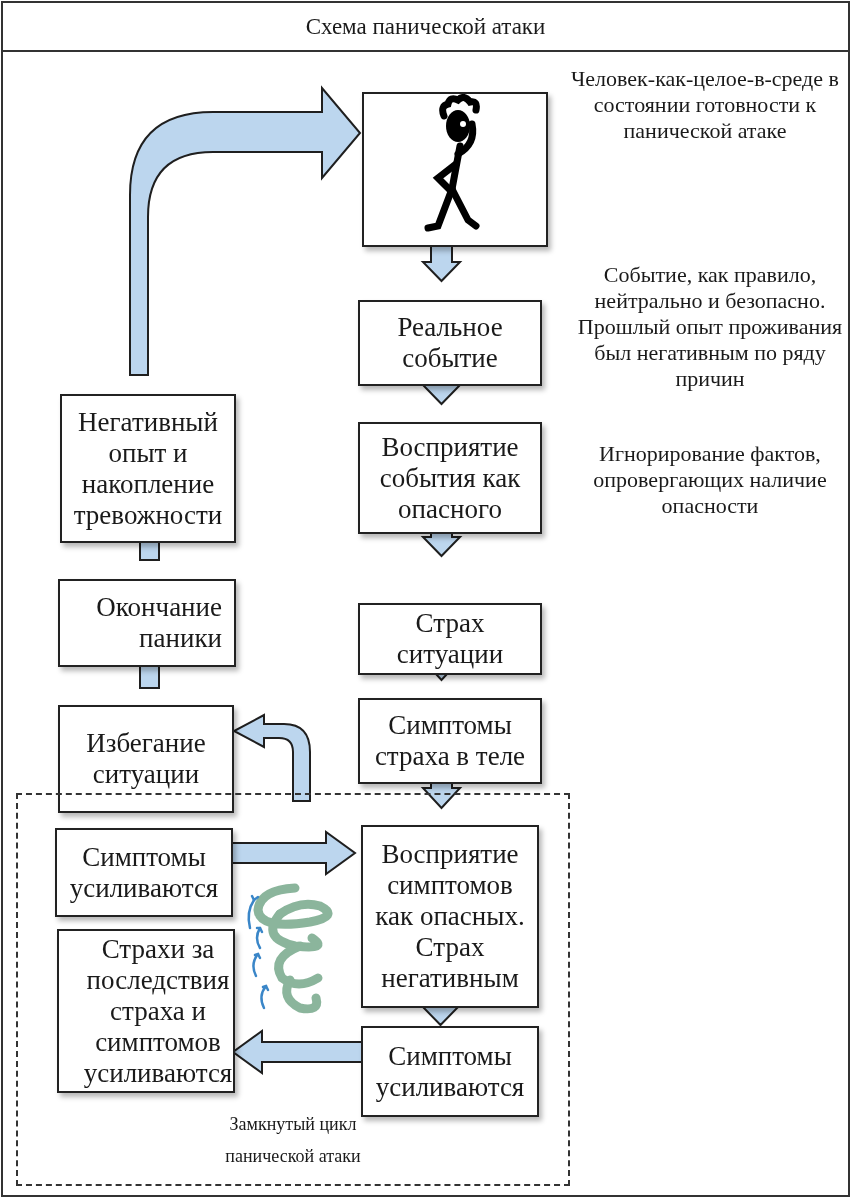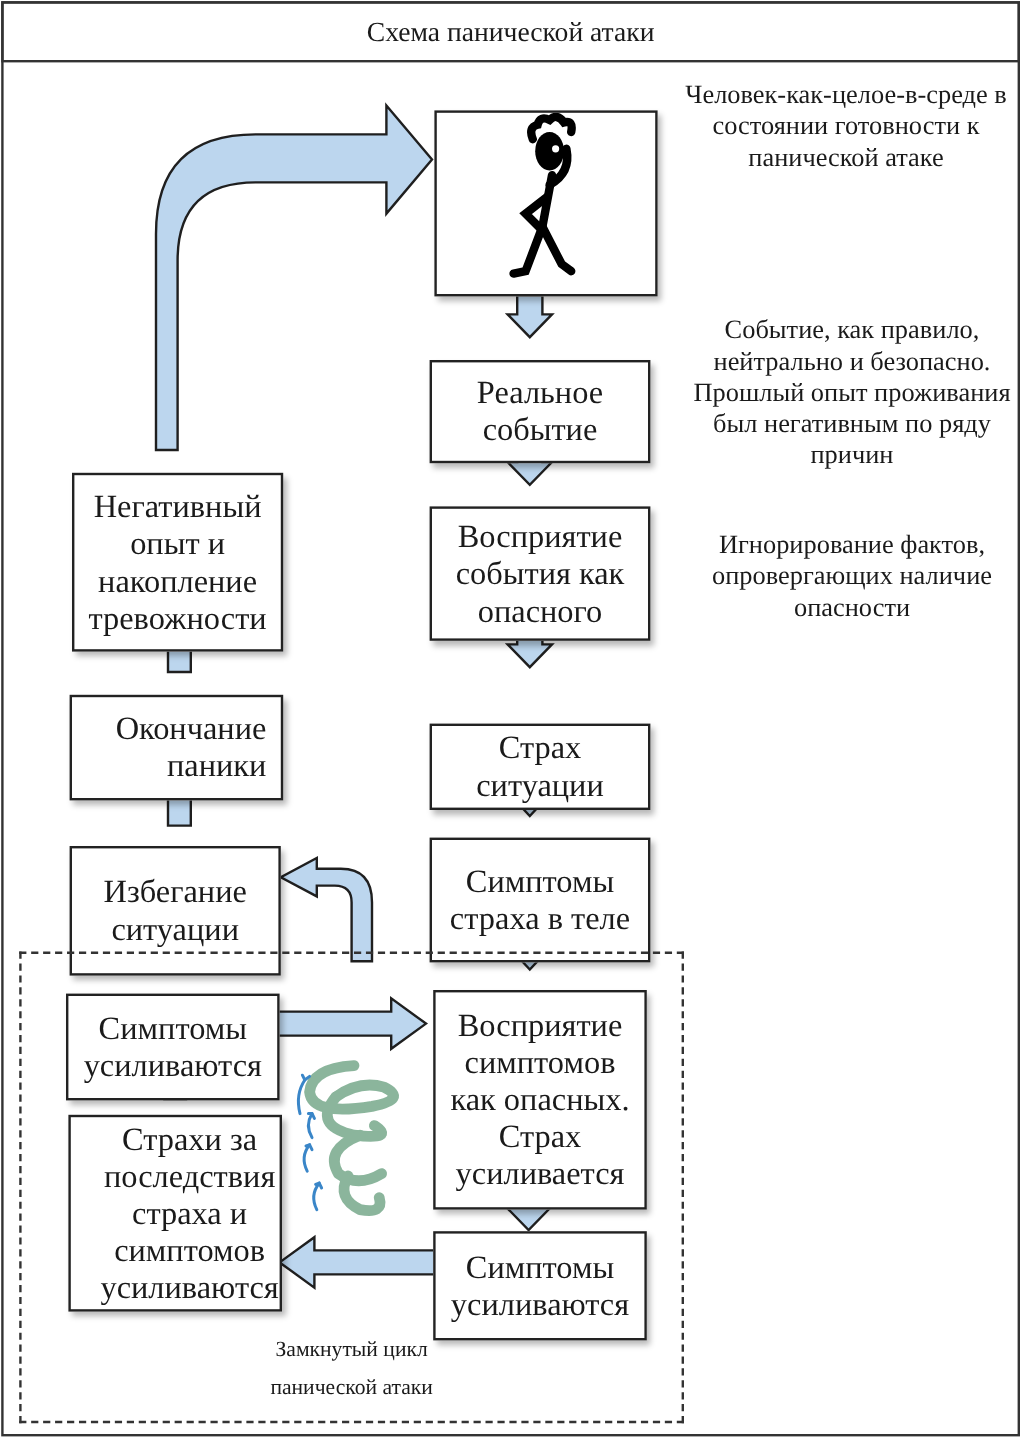--- a/index.html
+++ b/index.html
@@ -76,21 +76,21 @@
 
 <div class="box" style="left:358px; top:281px; width:184px; height:86px;">
   <span style="width:130px;">Реальное событие</span>
 </div>
 <div class="box" style="left:358px; top:403px; width:184px; height:112px;">
   <span style="width:150px;">Восприятие события как опасного</span>
 </div>
 <div class="box" style="left:358px; top:584px; width:184px; height:72px;">
   <span style="width:130px;">Страх ситуации</span>
 </div>
-<div class="box" style="left:358px; top:679px; width:184px; height:104px;">
+<div class="box" style="left:358px; top:679px; width:184px; height:86px;">
   <span style="width:160px;">Симптомы страха в теле</span>
 </div>
 
 <div class="box" style="left:60px; top:375px; width:176px; height:149px;">
   <span style="width:150px;">Негативный опыт и накопление тревожности</span>
 </div>
 <div class="box" style="left:58px; top:560px; width:178px; height:88px;">
   <span style="width:150px;text-align:right;">Окончание паники</span>
 </div>
 <div class="box" style="left:58px; top:686px; width:176px; height:108px;">
@@ -99,21 +99,21 @@
 
 <div class="dashed"></div>
 
 <div class="box" style="left:55px; top:809px; width:178px; height:89px;">
   <span style="width:160px;">Симптомы усиливаются</span>
 </div>
 <div class="box" style="left:57px; top:910px; width:178px; height:164px;justify-content:flex-end;">
   <span style="width:150px;">Страхи за последствия страха и симптомов усиливаются</span>
 </div>
 <div class="box" style="left:361px; top:806px; width:178px; height:183px;">
-  <span style="width:150px;">Восприятие симптомов как опасных. Страх усиливается</span>
+  <span style="width:150px;">Восприятие симптомов как опасных. Страх негативным</span>
 </div>
 <div class="box" style="left:361px; top:1007px; width:178px; height:91px;">
   <span style="width:160px;">Симптомы усиливаются</span>
 </div>
 
 <div class="spiral">
   <svg width="110" height="140" viewBox="0 0 110 140">
     <g fill="none" stroke="#7fae92" stroke-width="9" stroke-linecap="round" opacity="0.9">
       <path d="M55,8 Q20,10 18,30 Q20,50 70,42 Q100,36 80,26 Q60,20 40,34"></path>
       <path d="M40,34 Q20,58 55,66 Q90,70 72,58"></path>

